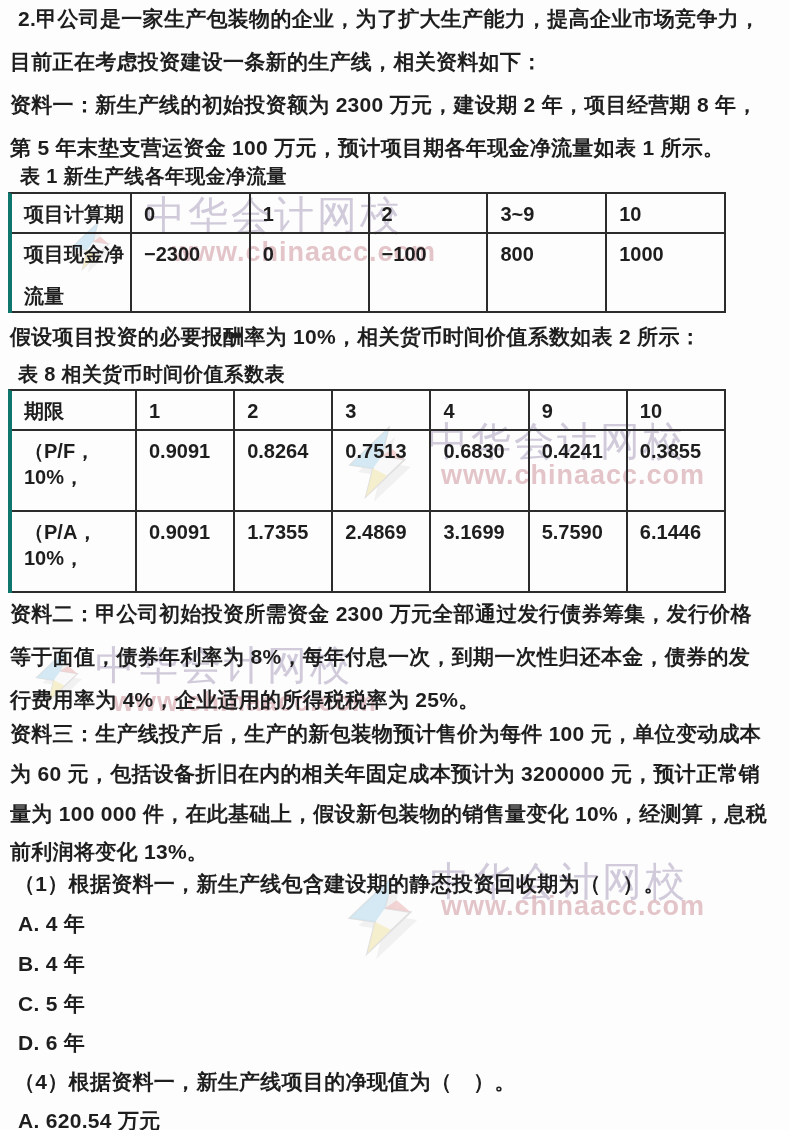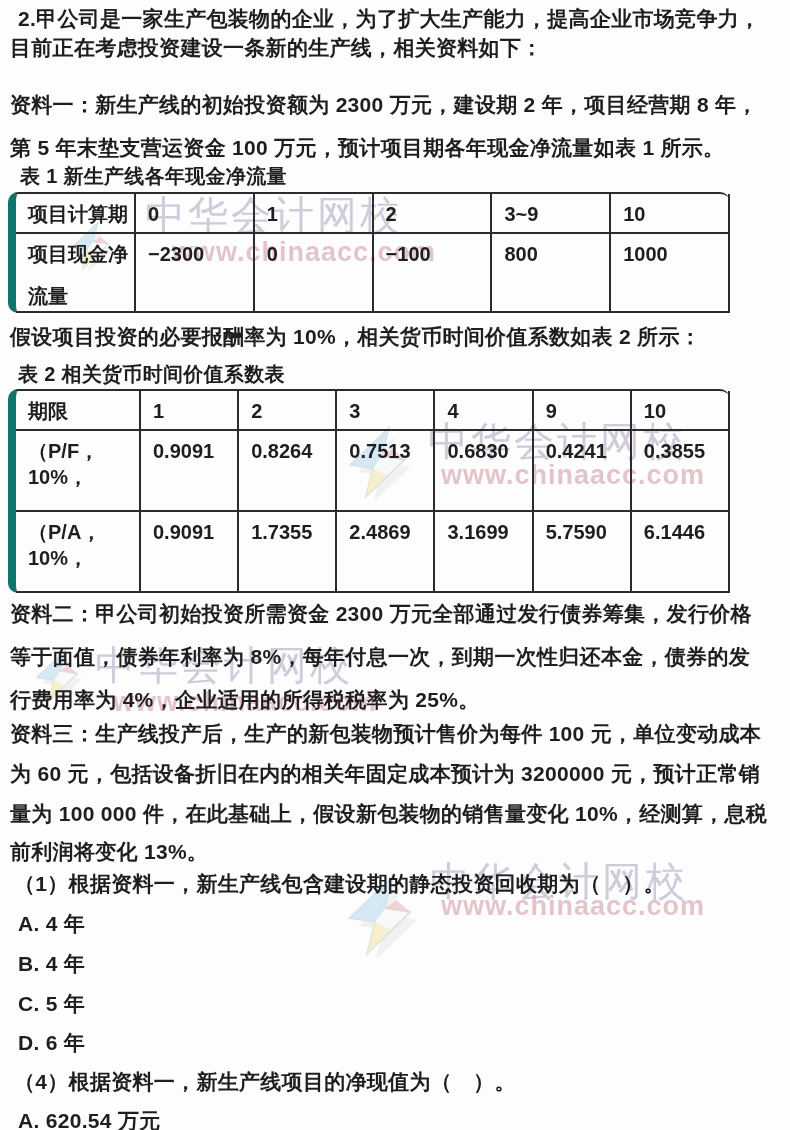--- a/index.html
+++ b/index.html
@@ -8,21 +8,21 @@
     background:#fdfdfd;
     font-family:"Liberation Sans","DejaVu Sans",sans-serif;
     font-weight:700; color:#1e1e1e;
   }
   
   .ln { position:absolute; font-size:21px; line-height:25px; white-space:nowrap; z-index:3; letter-spacing:0.3px; }
   .cap { font-size:20px; }
   
   .tbl {
     position:absolute; left:8px; width:714px; display:grid; z-index:2;
-    border-top:2px solid #2c2c2c; border-left:8px solid #0f766e; box-sizing:content-box;border-radius:10px;
+    border-top:2px solid #2c2c2c; border-left:4px solid #0f766e; box-sizing:content-box;
   }
   .tbl .c {
     border-right:2px solid #2c2c2c; border-bottom:2px solid #2c2c2c;
     box-sizing:border-box; font-size:20px; line-height:26px;
     padding:7px 2px 0 12px; overflow:hidden;
   }
   #table1 { top:192px; grid-template-columns:120px repeat(5,1fr); grid-template-rows:40px 79px; }
   #table2 { top:389px; grid-template-columns:125px repeat(6,1fr); grid-template-rows:40px 81px 81px; }
   .c .l2 { margin-top:16px; }
   
@@ -71,21 +71,21 @@
   <div class="wm-brand" style="left:95px;top:644px">中华会计网校</div>
   <div class="wm-url" style="left:113px;top:688px">www.chinaacc.com</div>
 
   <svg class="wm-logo" style="left:334px;top:872px;width:98px;height:90px" viewBox="0 0 100 90">
       <use href="#wmlogo"></use>
     </svg>
   <div class="wm-brand" style="left:430px;top:860px">中华会计网校</div>
   <div class="wm-url" style="left:441px;top:892px">www.chinaacc.com</div>
 
   <div class="ln" style="left:18px;top:6px">2.甲公司是一家生产包装物的企业，为了扩大生产能力，提高企业市场竞争力，</div>
-  <div class="ln" style="left:10px;top:35px">目前正在考虑投资建设一条新的生产线，相关资料如下：</div>
+  <div class="ln" style="left:10px;top:49px">目前正在考虑投资建设一条新的生产线，相关资料如下：</div>
   <div class="ln" style="left:10px;top:92px">资料一：新生产线的初始投资额为 2300 万元，建设期 2 年，项目经营期 8 年，</div>
   <div class="ln" style="left:10px;top:135px">第 5 年末垫支营运资金 100 万元，预计项目期各年现金净流量如表 1 所示。</div>
 
   <div class="ln cap" style="left:20px;top:164px">表 1 新生产线各年现金净流量</div>
   <div class="tbl" id="table1">
     <div class="c">项目计算期</div>
     <div class="c">0</div>
     <div class="c">1</div>
     <div class="c">2</div>
     <div class="c">3~9</div>
@@ -96,21 +96,21 @@
     </div>
     <div class="c">−2300</div>
     <div class="c">0</div>
     <div class="c">−100</div>
     <div class="c">800</div>
     <div class="c">1000</div>
   </div>
 
   <div class="ln" style="left:10px;top:324px">假设项目投资的必要报酬率为 10%，相关货币时间价值系数如表 2 所示：</div>
 
-  <div class="ln cap" style="left:18px;top:362px">表 2 相关货币时间价值系数表</div>
+  <div class="ln cap" style="left:18px;top:362px">表 8 相关货币时间价值系数表</div>
   <div class="tbl" id="table2">
     <div class="c">期限</div>
     <div class="c">1</div>
     <div class="c">2</div>
     <div class="c">3</div>
     <div class="c">4</div>
     <div class="c">9</div>
     <div class="c">10</div>
 
     <div class="c">

